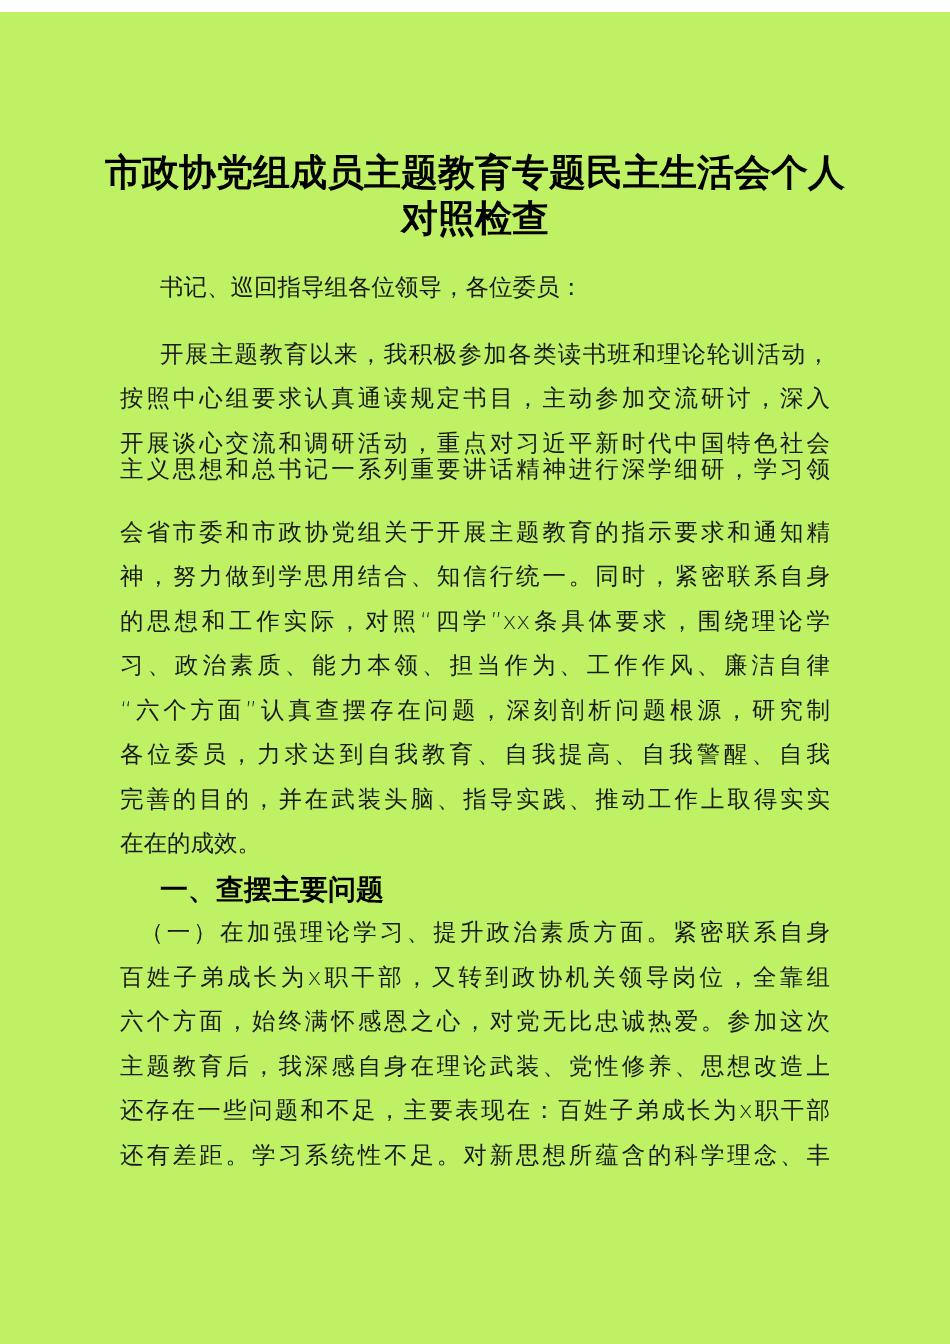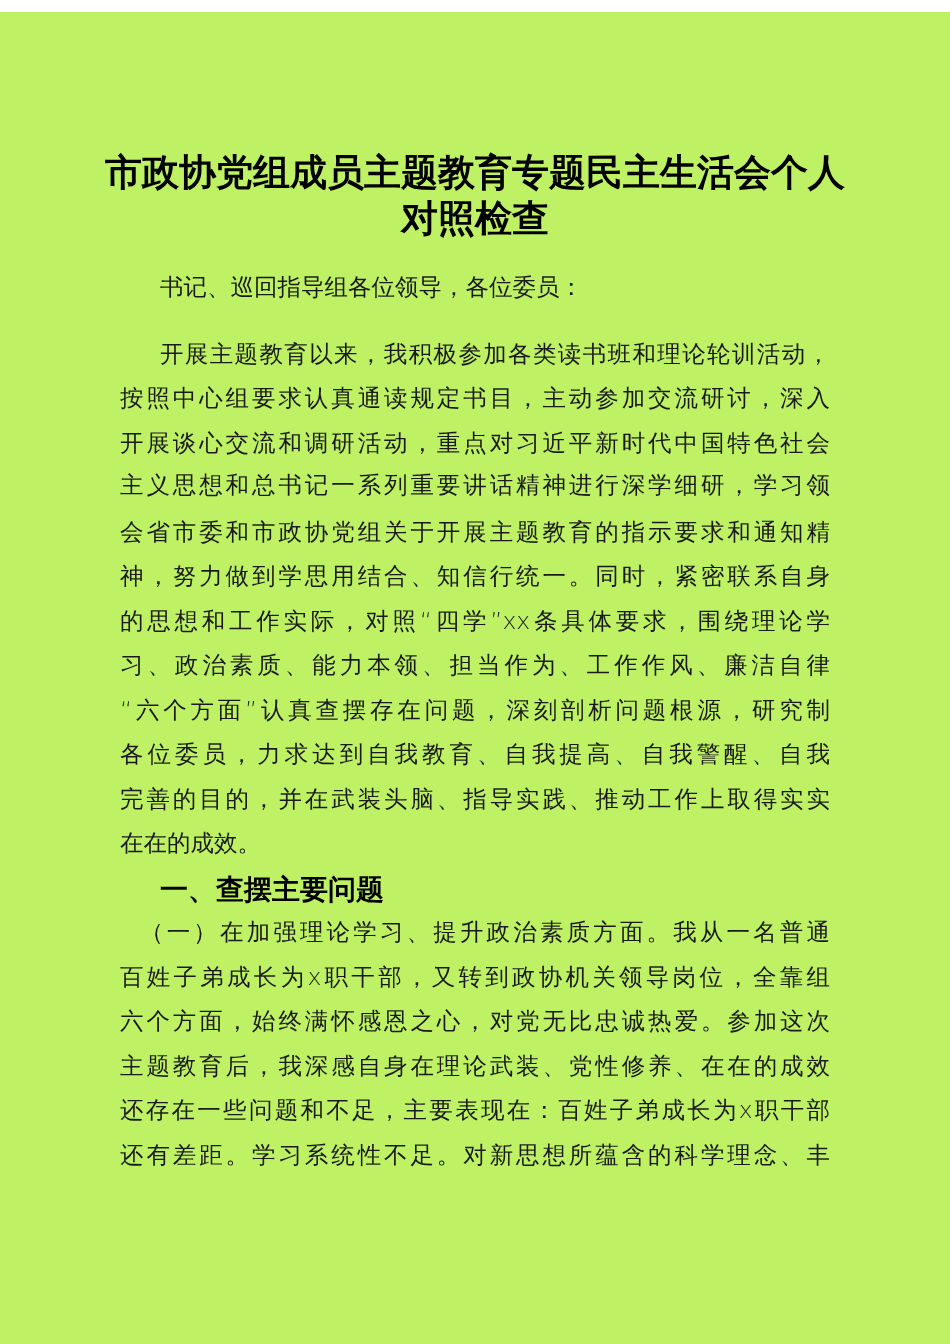--- a/index.html
+++ b/index.html
@@ -41,35 +41,35 @@
 
   <div class="title l1">市政协党组成员主题教育专题民主生活会个人</div>
   <div class="title l2">对照检查</div>
 
   <div class="body" style="top:0;">
     <div class="line indent last" style="top:253px;">书记、巡回指导组各位领导，各位委员：</div>
 
     <div class="line indent" style="top:320px;">开展主题教育以来，我积极参加各类读书班和理论轮训活动，</div>
     <div class="line" style="top:364px;">按照中心组要求认真通读规定书目，主动参加交流研讨，深入</div>
     <div class="line" style="top:409px;">开展谈心交流和调研活动，重点对习近平新时代中国特色社会</div>
-    <div class="line" style="top:453px;font-family:Liberation Mono, monospace;">主义思想和总书记一系列重要讲话精神进行深学细研，学习领</div>
+    <div class="line" style="top:435px;">主义思想和总书记一系列重要讲话精神进行深学细研，学习领</div>
     <div class="line" style="top:498px;">会省市委和市政协党组关于开展主题教育的指示要求和通知精</div>
     <div class="line" style="top:542px;">神，努力做到学思用结合、知信行统一。同时，紧密联系自身</div>
     <div class="line" style="top:587px;">的思想和工作实际，对照“四学”xx条具体要求，围绕理论学</div>
     <div class="line" style="top:631px;">习、政治素质、能力本领、担当作为、工作作风、廉洁自律</div>
     <div class="line" style="top:676px;">“六个方面”认真查摆存在问题，深刻剖析问题根源，研究制</div>
     <div class="line" style="top:720px;">各位委员，力求达到自我教育、自我提高、自我警醒、自我</div>
     <div class="line" style="top:765px;">完善的目的，并在武装头脑、指导实践、推动工作上取得实实</div>
     <div class="line last" style="top:809px;">在在的成效。</div>
 
     <div class="h1" style="top:856px;">一、查摆主要问题</div>
 
     <div class="line indent" style="top:898px; left:20px; width:690px;">
-      <span class="kai">（一）在加强理论学习、提升政治素质方面。</span><span>我从一名普通</span>
+      <span class="kai">（一）在加强理论学习、提升政治素质方面。</span><span>紧密联系自身</span>
     </div>
     <div class="line" style="top:943px;">百姓子弟成长为x职干部，又转到政协机关领导岗位，全靠组</div>
     <div class="line" style="top:987px;">六个方面，始终满怀感恩之心，对党无比忠诚热爱。参加这次</div>
-    <div class="line" style="top:1032px;">主题教育后，我深感自身在理论武装、党性修养、在在的成效</div>
+    <div class="line" style="top:1032px;">主题教育后，我深感自身在理论武装、党性修养、思想改造上</div>
     <div class="line" style="top:1076px;">还存在一些问题和不足，主要表现在：百姓子弟成长为x职干部</div>
     <div class="line" style="top:1121px;">还有差距。学习系统性不足。对新思想所蕴含的科学理念、丰</div>
   </div>
 
 </div>
 
 </body></html>

